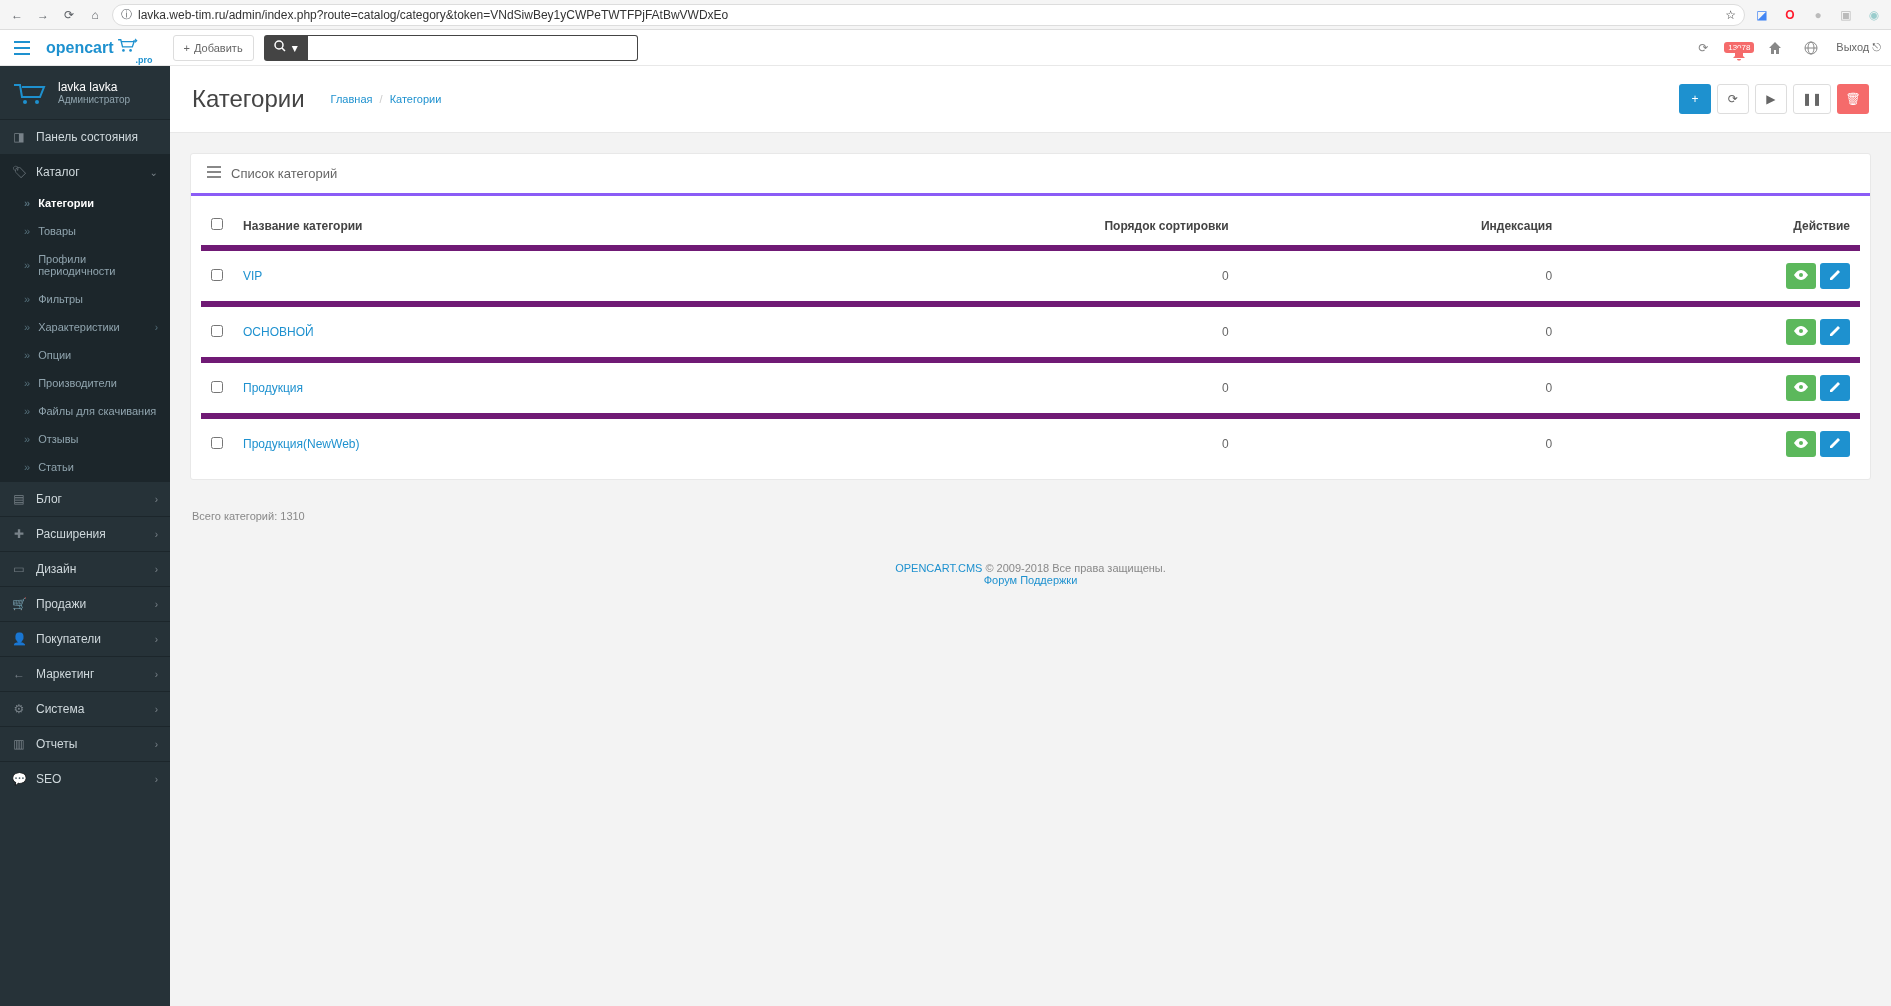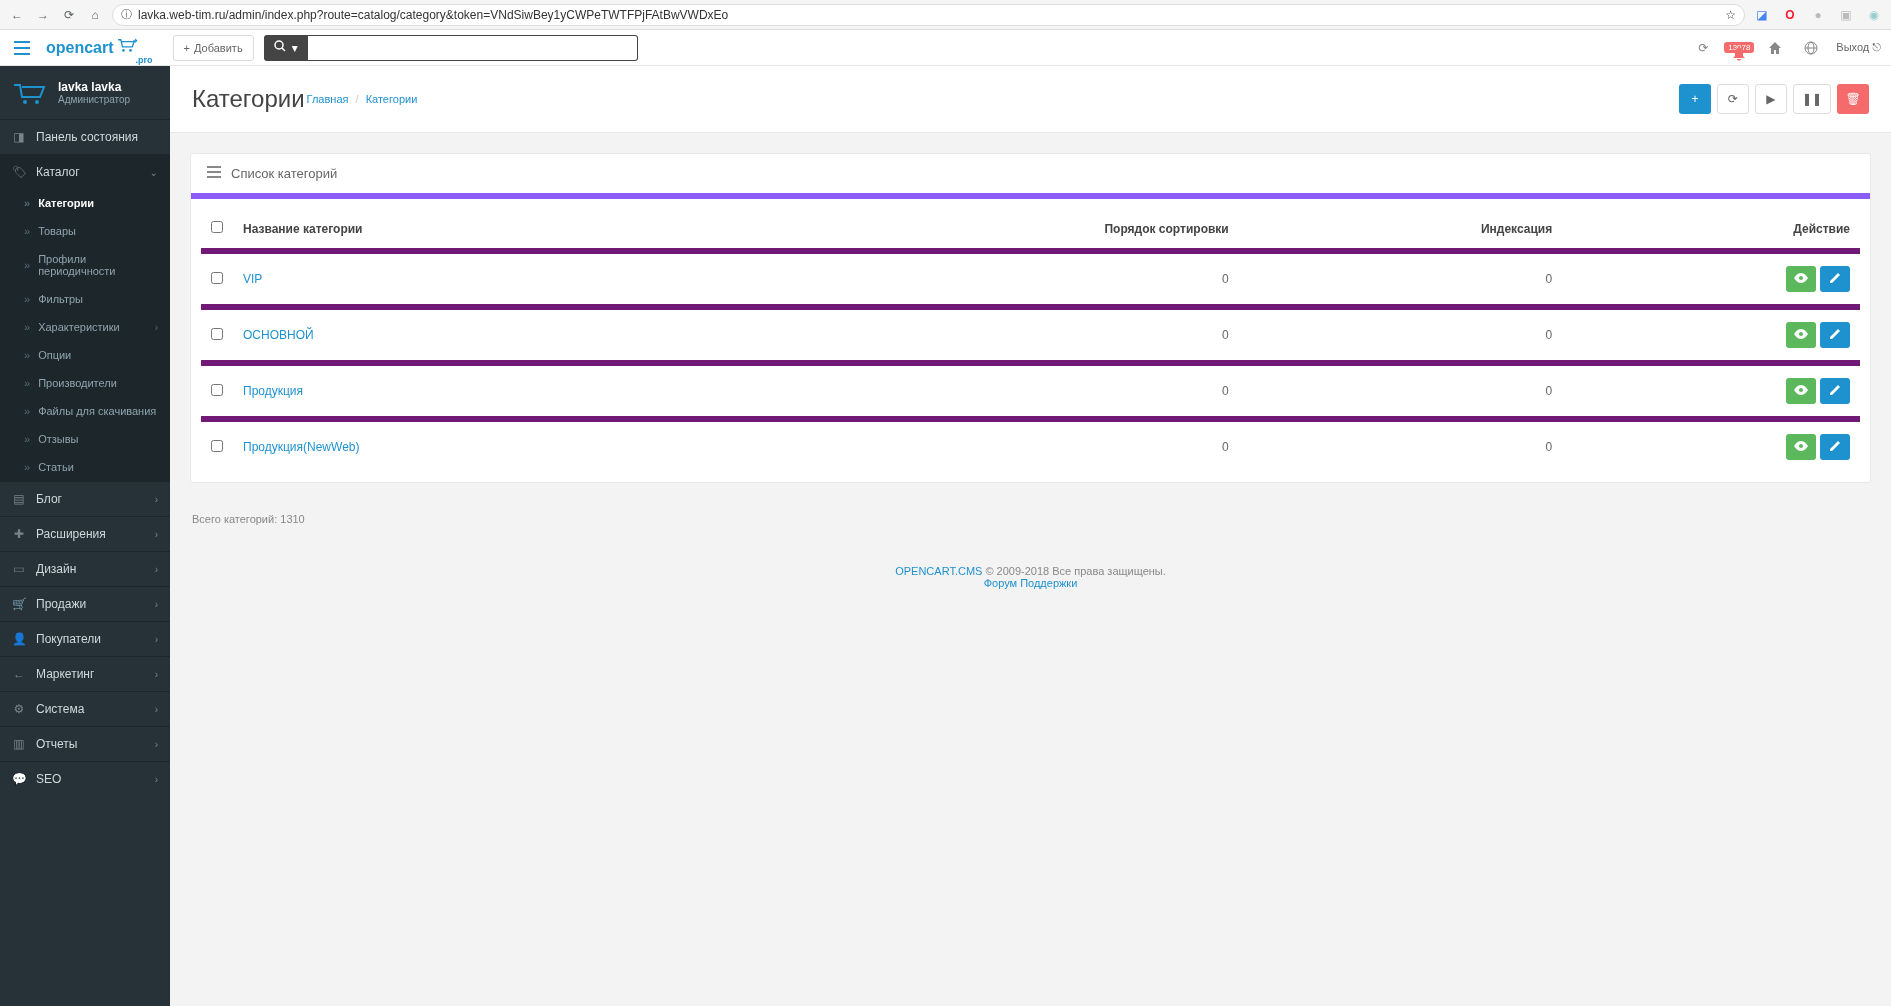--- a/index.html
+++ b/index.html
@@ -29,51 +29,51 @@
 .logout-link { color: #666; font-size: 11px; cursor: pointer; }
 
 
 .layout { display: flex; min-height: calc(100vh - 66px); }
 
 
 .sidebar { width: 170px; background: #263238; color: #90a4ae; display: flex; flex-direction: column; }
 .sidebar-user { padding: 14px 12px; display: flex; align-items: center; gap: 10px; }
 .sidebar-user .avatar { width: 36px; height: 24px; }
 .sidebar-user .avatar svg { fill: #1e91cf; }
-.sidebar-user .name { color: #fff; font-size: 12px; font-weight: 700; }
+.sidebar-user .name { color: #fff; font-size: 12px; font-weight: 400; }
 .sidebar-user .role { color: #90a4ae; font-size: 10px; }
 .sidebar-menu { list-style: none; }
 .sidebar-menu > li { border-top: 1px solid #1c262b; }
 .sidebar-menu > li > a { display: flex; align-items: center; padding: 10px 12px; color: #cfd8dc; font-size: 12px; text-decoration: none; gap: 10px; }
 .sidebar-menu > li > a .menu-icon { width: 14px; text-align: center; color: #788289; }
 .sidebar-menu > li > a .chevron { margin-left: auto; font-size: 10px; color: #788289; }
 .sidebar-menu > li.active-parent > a { background: #1c262b; }
 .sidebar-submenu { list-style: none; background: #1c262b; }
 .sidebar-submenu li a { display: flex; align-items: center; padding: 8px 12px 8px 24px; color: #90a4ae; font-size: 11px; text-decoration: none; gap: 8px; }
 .sidebar-submenu li a .sub-chevron { color: #546e7a; font-size: 10px; margin-left: auto; }
 .sidebar-submenu li a .arrow { color: #546e7a; }
 .sidebar-submenu li.active a { color: #fff; font-weight: 600; }
 
 
 .content { flex: 1; background: #f3f3f3; padding: 0; }
 .page-header { background: #fff; padding: 18px 22px; display: flex; align-items: center; border-bottom: 1px solid #e8e8e8; }
 .page-title { font-size: 24px; font-weight: 300; color: #444; }
-.breadcrumb { margin-left: 2px; font-size: 11px; color: #999; }
+.breadcrumb { margin-left: 26px; font-size: 11px; color: #999; }
 .breadcrumb a { color: #1e91cf; text-decoration: none; }
 .breadcrumb .sep { margin: 0 4px; color: #ccc; }
 .page-actions { margin-left: auto; display: flex; gap: 6px; }
 .btn { height: 30px; min-width: 32px; padding: 0 8px; border-radius: 3px; border: none; display: flex; align-items: center; justify-content: center; cursor: pointer; font-size: 12px; }
 .btn-primary { background: #1e91cf; color: #fff; }
 .btn-default { background: #fff; border: 1px solid #ddd; color: #666; }
 .btn-danger { background: #f56b6b; color: #fff; }
 .btn-success { background: #5cb85c; color: #fff; }
 .btn-small { height: 26px; min-width: 30px; }
 
 .panel { background: #fff; margin: 20px; border: 1px solid #e8e8e8; border-radius: 3px; }
-.panel-heading { padding: 12px 16px; border-bottom: 6px solid #8b5cf6; display: flex; align-items: center; gap: 10px; color: #666; font-size: 13px; }
+.panel-heading { padding: 12px 16px; border-bottom: 3px solid #8b5cf6; display: flex; align-items: center; gap: 10px; color: #666; font-size: 13px; }
 .panel-body { padding: 10px; }
 
 .table { width: 100%; border-collapse: collapse; }
 .table th, .table td { padding: 12px 10px; border-top: 6px solid #701a75; font-size: 12px; }
 .table thead th { border-top: none; border-bottom: 1px solid #ddd; color: #444; font-weight: 600; text-align: left; }
 .table thead th.text-right, .table td.text-right { text-align: right; }
 .table .chk-col { width: 30px; text-align: center; }
 .table a.cat-link { color: #1e91cf; text-decoration: none; }
 .table .action-col { text-align: right; white-space: nowrap; }
 .action-btns { display: inline-flex; gap: 4px; justify-content: flex-end; }

